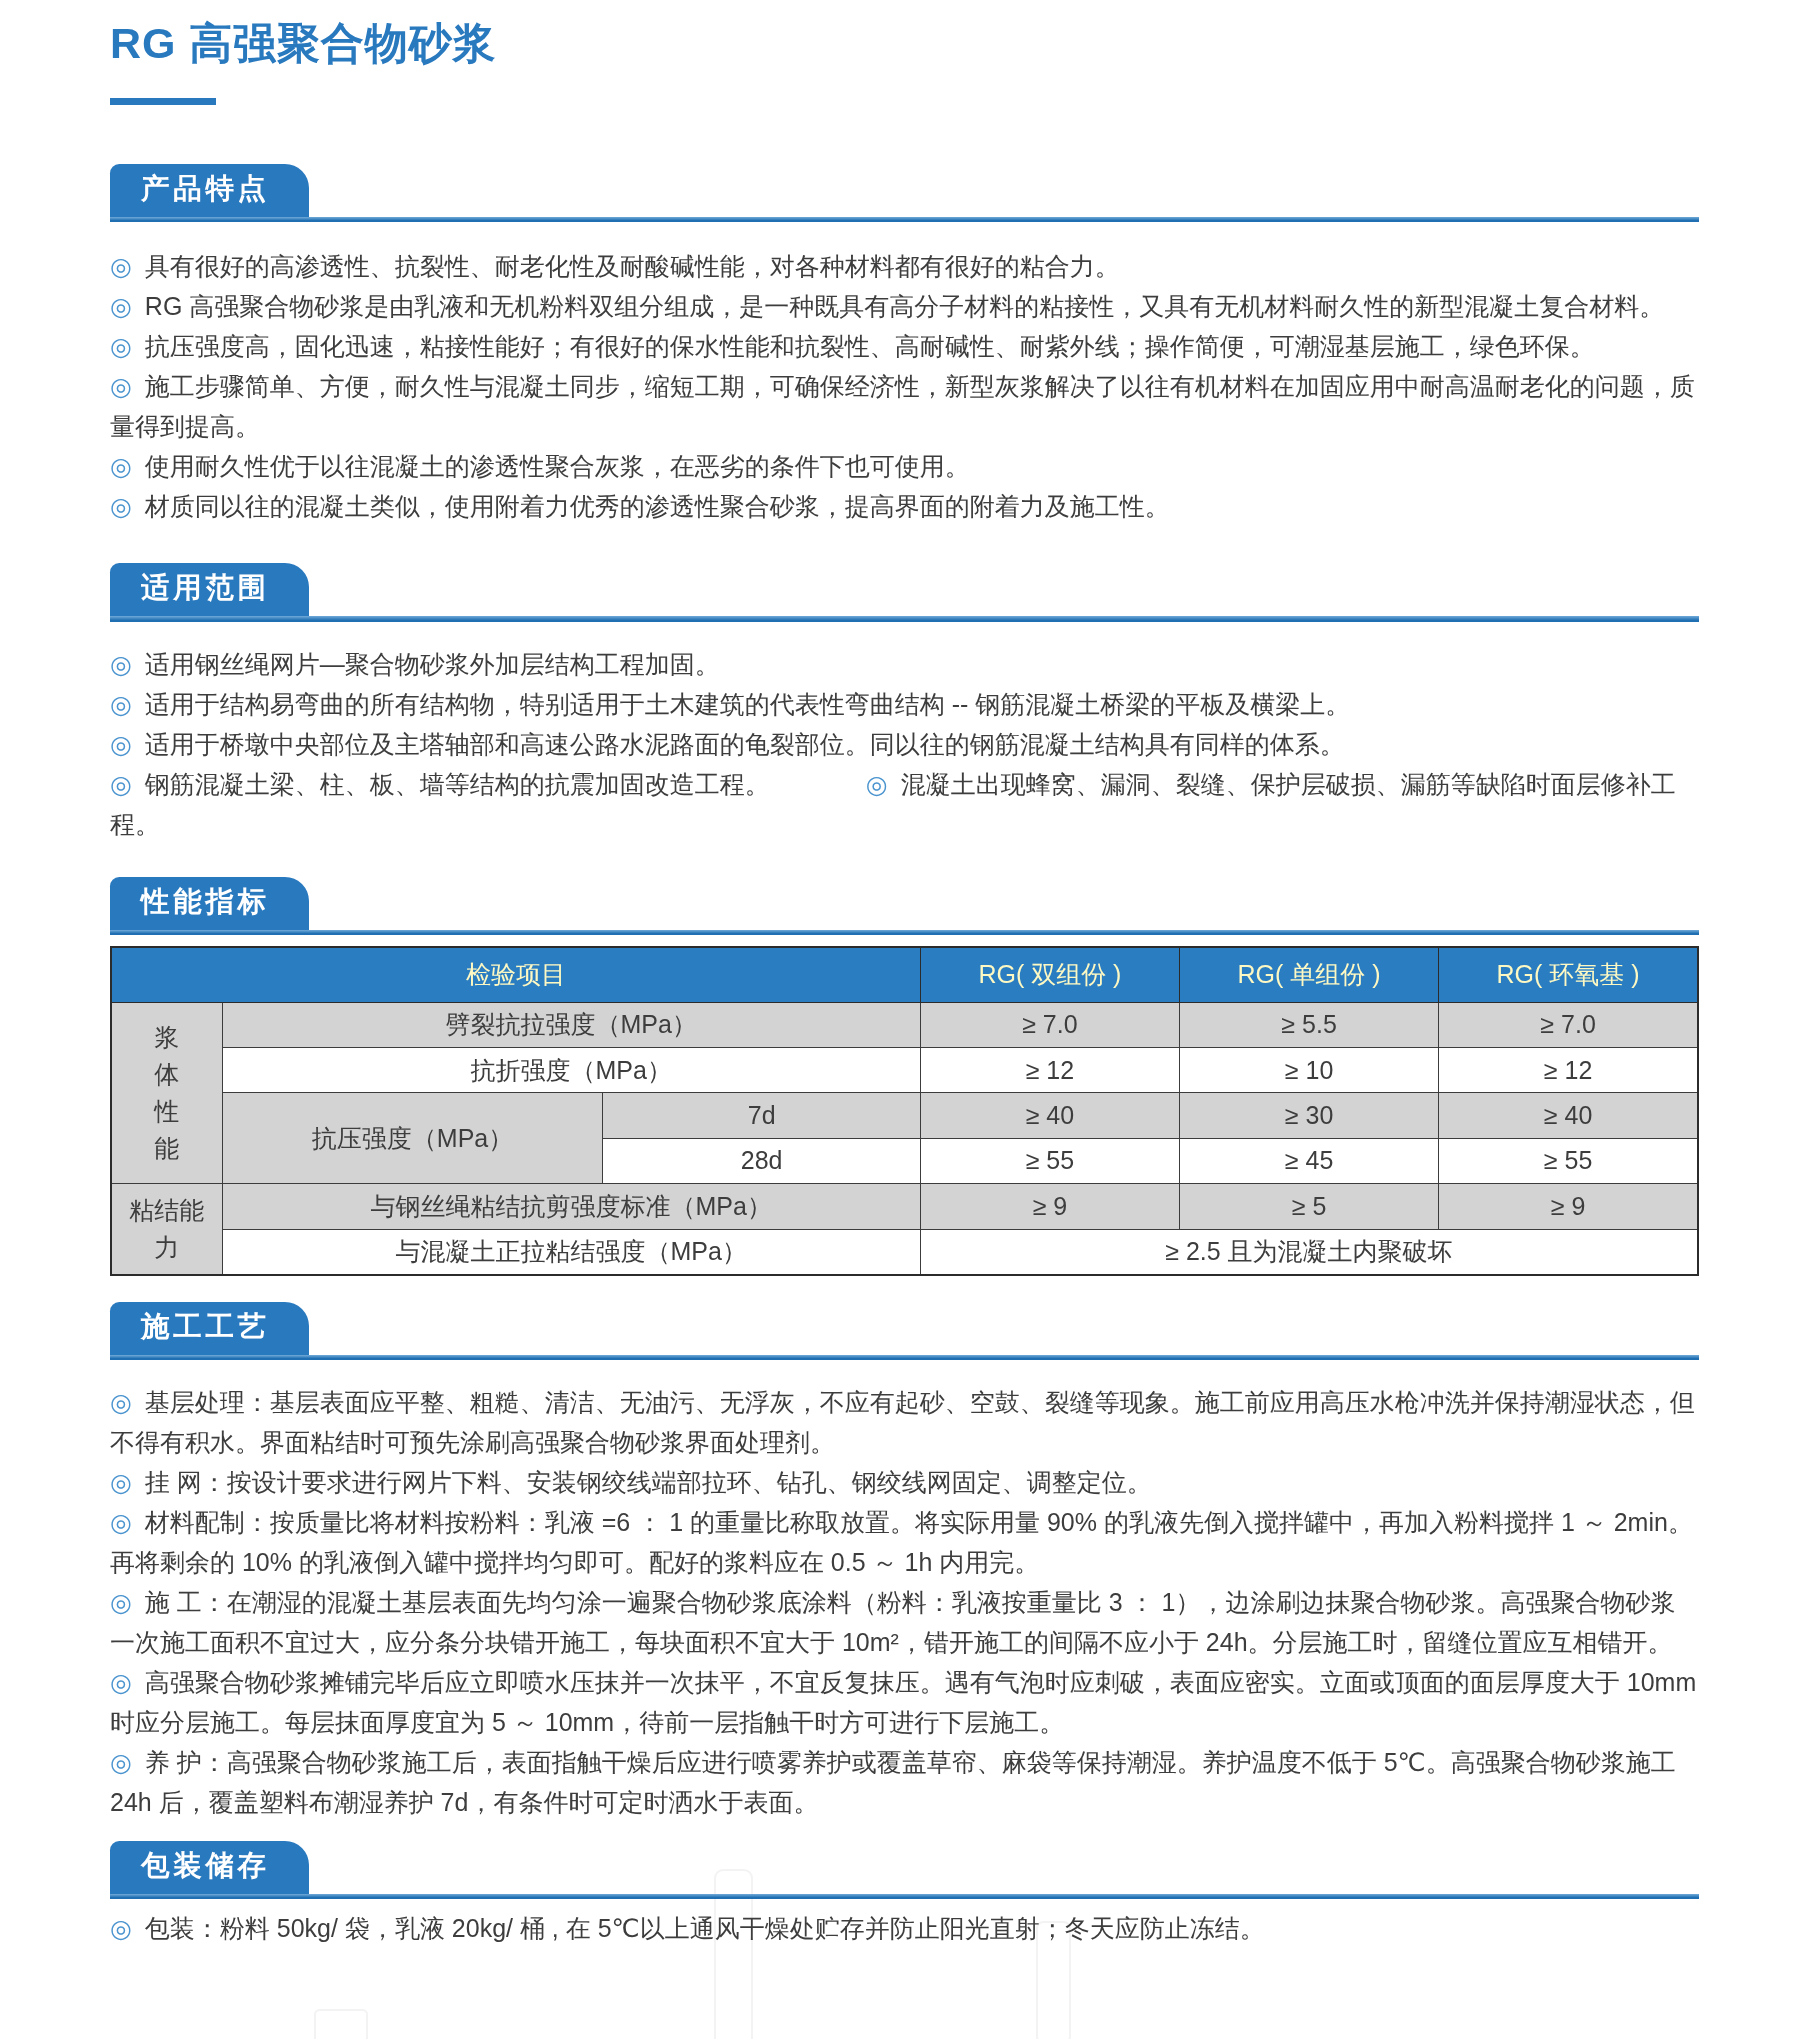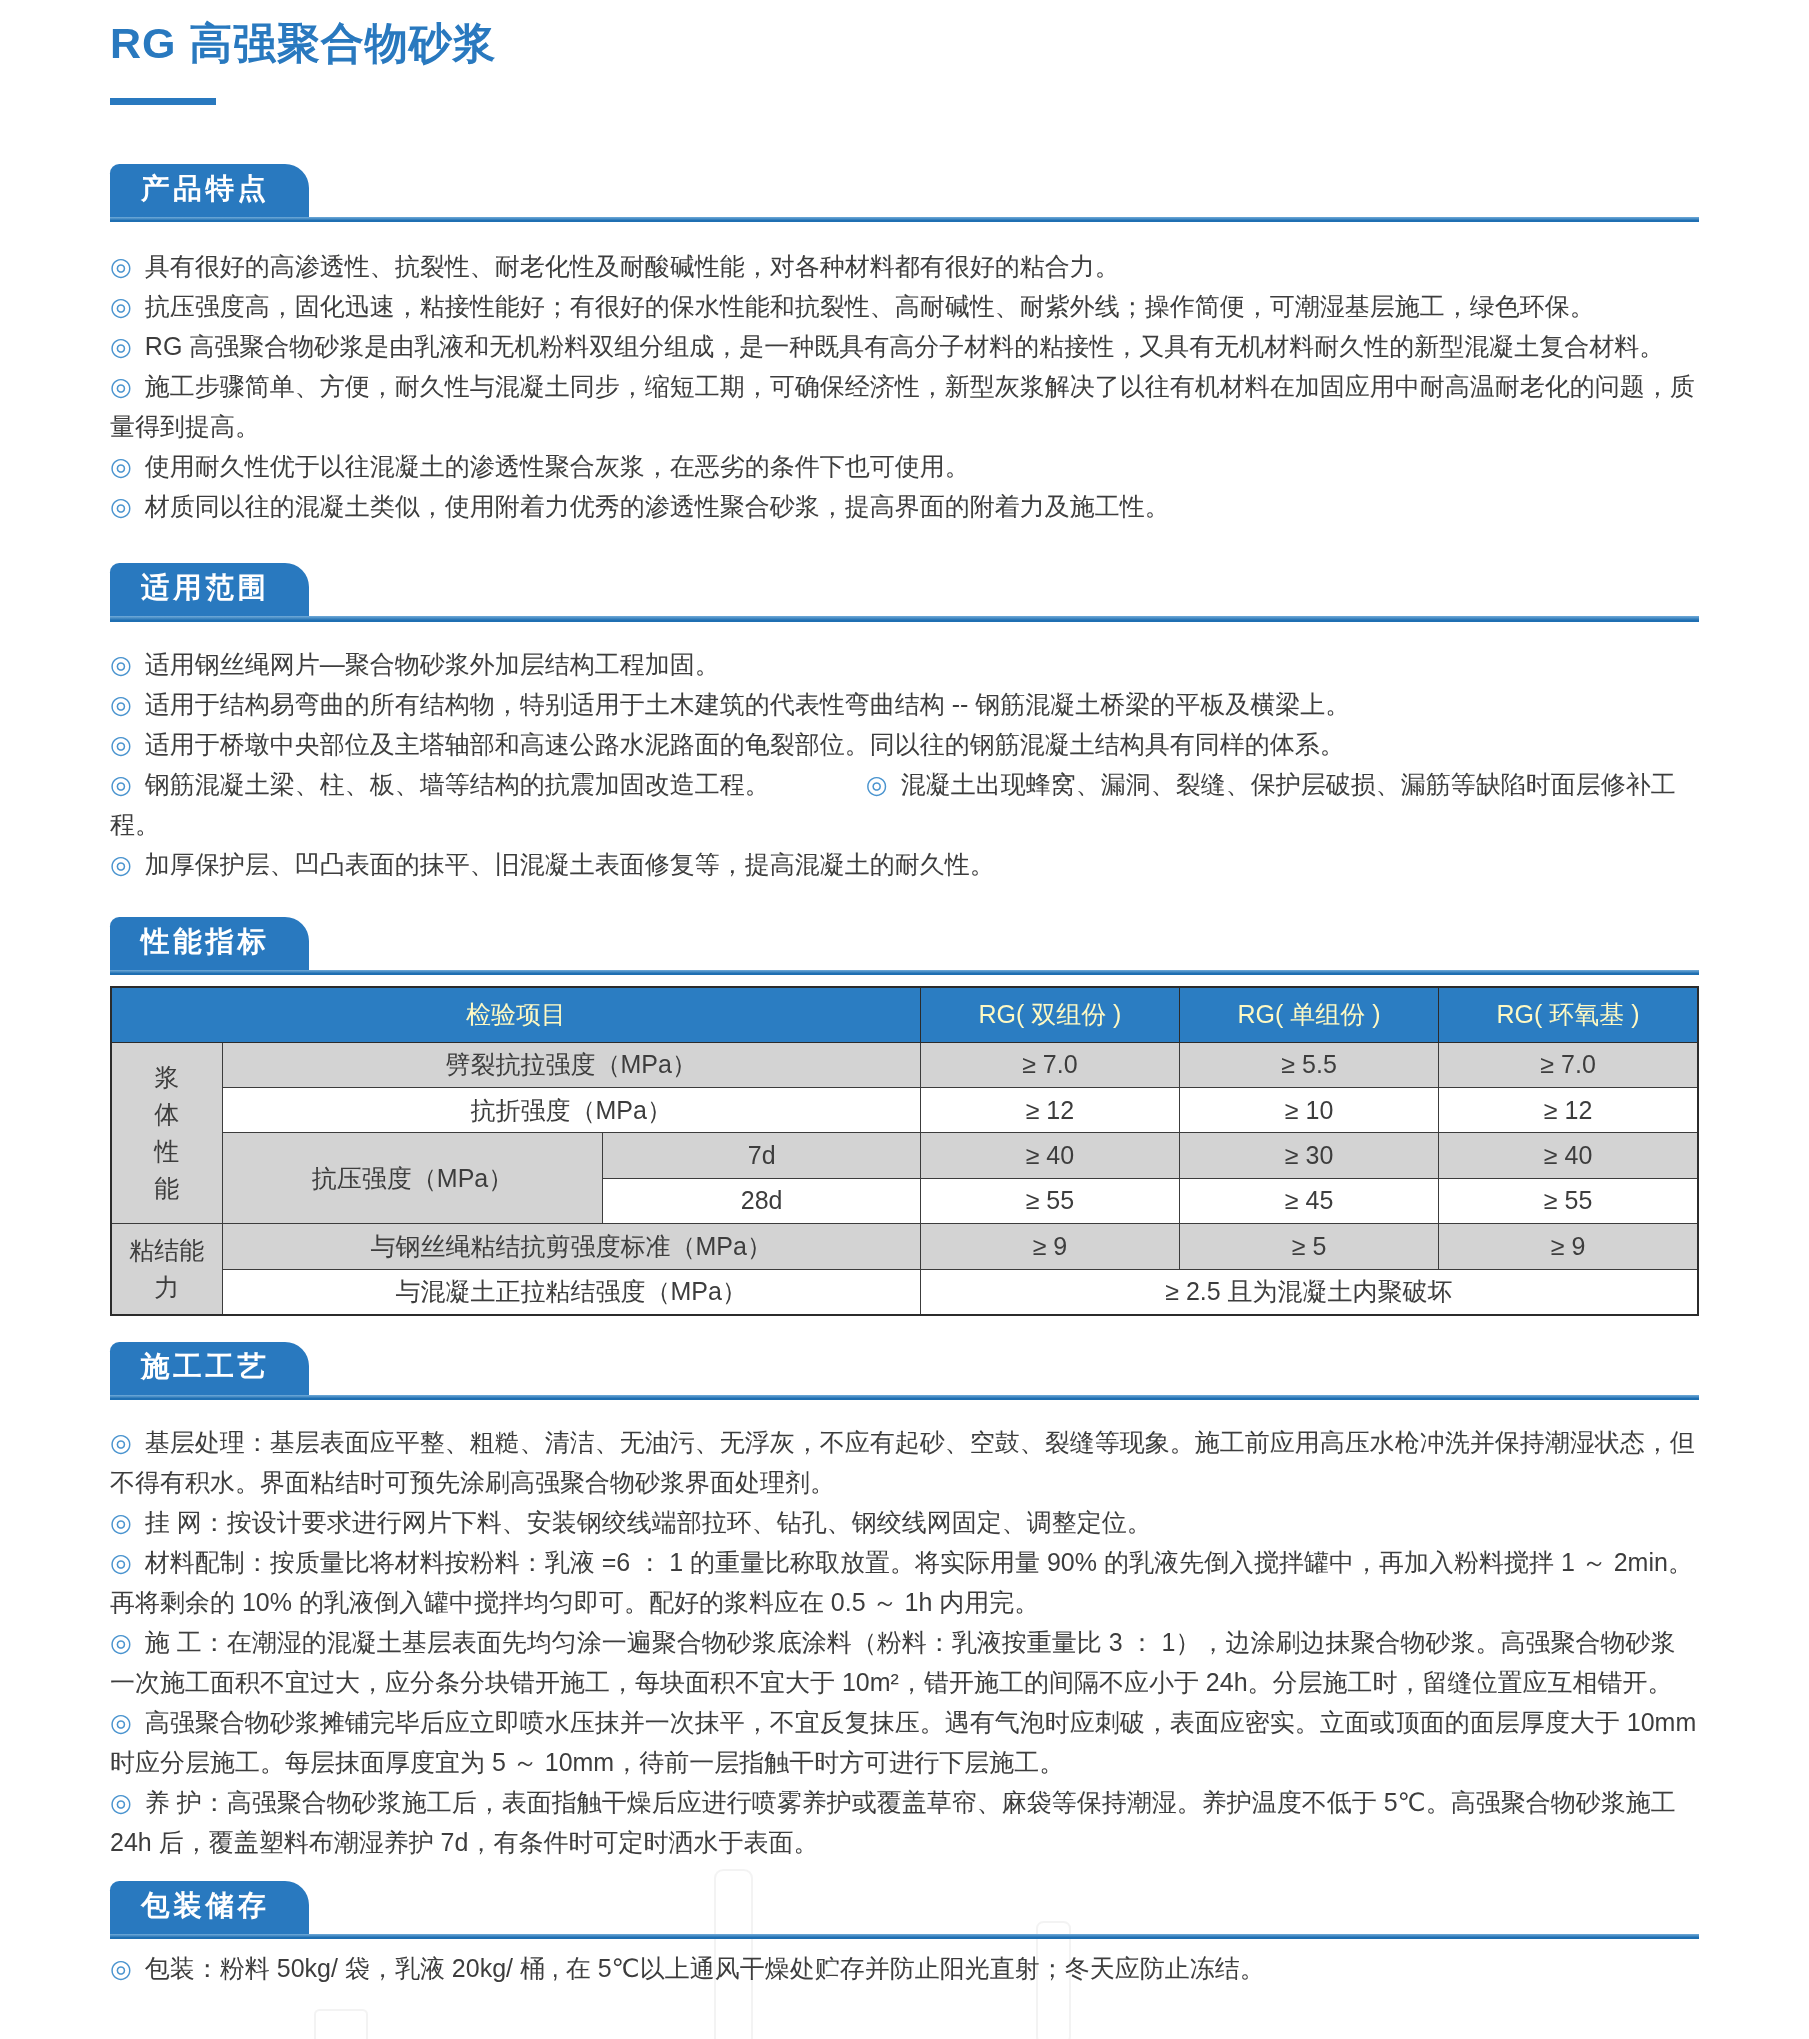--- a/index.html
+++ b/index.html
@@ -77,39 +77,38 @@
   <div class="title">RG 高强聚合物砂浆</div>
   <div class="title-rule"></div>
 
   <div class="s-features">
     <div class="sec-head">
       <span class="badge">产品特点</span>
       <div class="rule"></div>
     </div>
     <div class="list">
       <p class="li"><span class="bl">◎</span><span>具有很好的高渗透性、抗裂性、耐老化性及耐酸碱性能，对各种材料都有很好的粘合力。</span></p>
+      <p class="li"><span class="bl">◎</span><span>RG 高强聚合物砂浆是由乳液和无机粉料双组分组成，是一种既具有高分子材料的粘接性，又具有无机材料耐久性的新型混凝土复合材料。</span></p>
       <p class="li"><span class="bl">◎</span><span>抗压强度高，固化迅速，粘接性能好；有很好的保水性能和抗裂性、高耐碱性、耐紫外线；操作简便，可潮湿基层施工，绿色环保。</span></p>
-      <p class="li"><span class="bl">◎</span><span>RG 高强聚合物砂浆是由乳液和无机粉料双组分组成，是一种既具有高分子材料的粘接性，又具有无机材料耐久性的新型混凝土复合材料。</span></p>
       <p class="li"><span class="bl">◎</span><span>施工步骤简单、方便，耐久性与混凝土同步，缩短工期，可确保经济性，新型灰浆解决了以往有机材料在加固应用中耐高温耐老化的问题，质量得到提高。</span></p>
       <p class="li"><span class="bl">◎</span><span>使用耐久性优于以往混凝土的渗透性聚合灰浆，在恶劣的条件下也可使用。</span></p>
       <p class="li"><span class="bl">◎</span><span>材质同以往的混凝土类似，使用附着力优秀的渗透性聚合砂浆，提高界面的附着力及施工性。</span></p>
     </div>
   </div>
 
   <div class="s-scope">
     <div class="sec-head">
       <span class="badge">适用范围</span>
       <div class="rule"></div>
     </div>
     <div class="list">
       <p class="li"><span class="bl">◎</span><span>适用钢丝绳网片—聚合物砂浆外加层结构工程加固。</span></p>
       <p class="li"><span class="bl">◎</span><span>适用于结构易弯曲的所有结构物，特别适用于土木建筑的代表性弯曲结构 -- 钢筋混凝土桥梁的平板及横梁上。</span></p>
       <p class="li"><span class="bl">◎</span><span>适用于桥墩中央部位及主塔轴部和高速公路水泥路面的龟裂部位。同以往的钢筋混凝土结构具有同样的体系。</span></p>
       <p class="li"><span class="bl">◎</span><span>钢筋混凝土梁、柱、板、墙等结构的抗震加固改造工程。</span><span class="bl second">◎</span><span>混凝土出现蜂窝、漏洞、裂缝、保护层破损、漏筋等缺陷时面层修补工程。</span></p>
-      <p class="li"><span class="bl">◎</span><span>加厚保护层、凹凸表面的抹平、旧混凝土表面修复等，提高混凝土的耐久性。</span></p>
     </div>
   </div>
 
   <div class="s-performance">
     <div class="sec-head">
       <span class="badge">性能指标</span>
       <div class="rule"></div>
     </div>
     <table class="perf">
       <colgroup>

